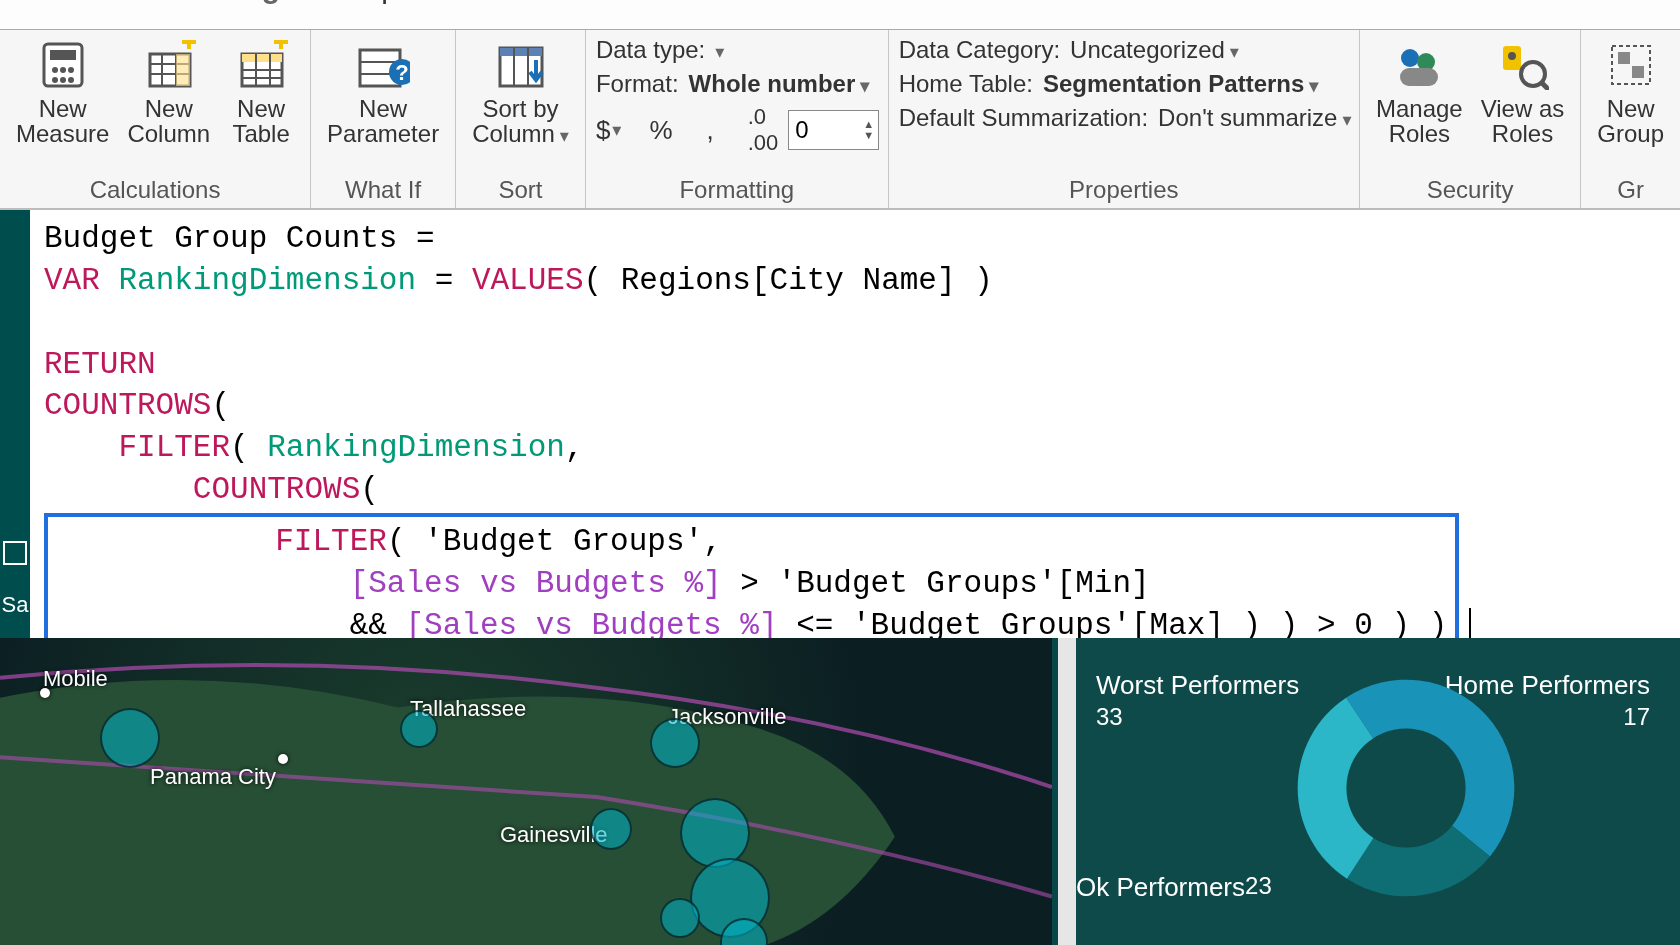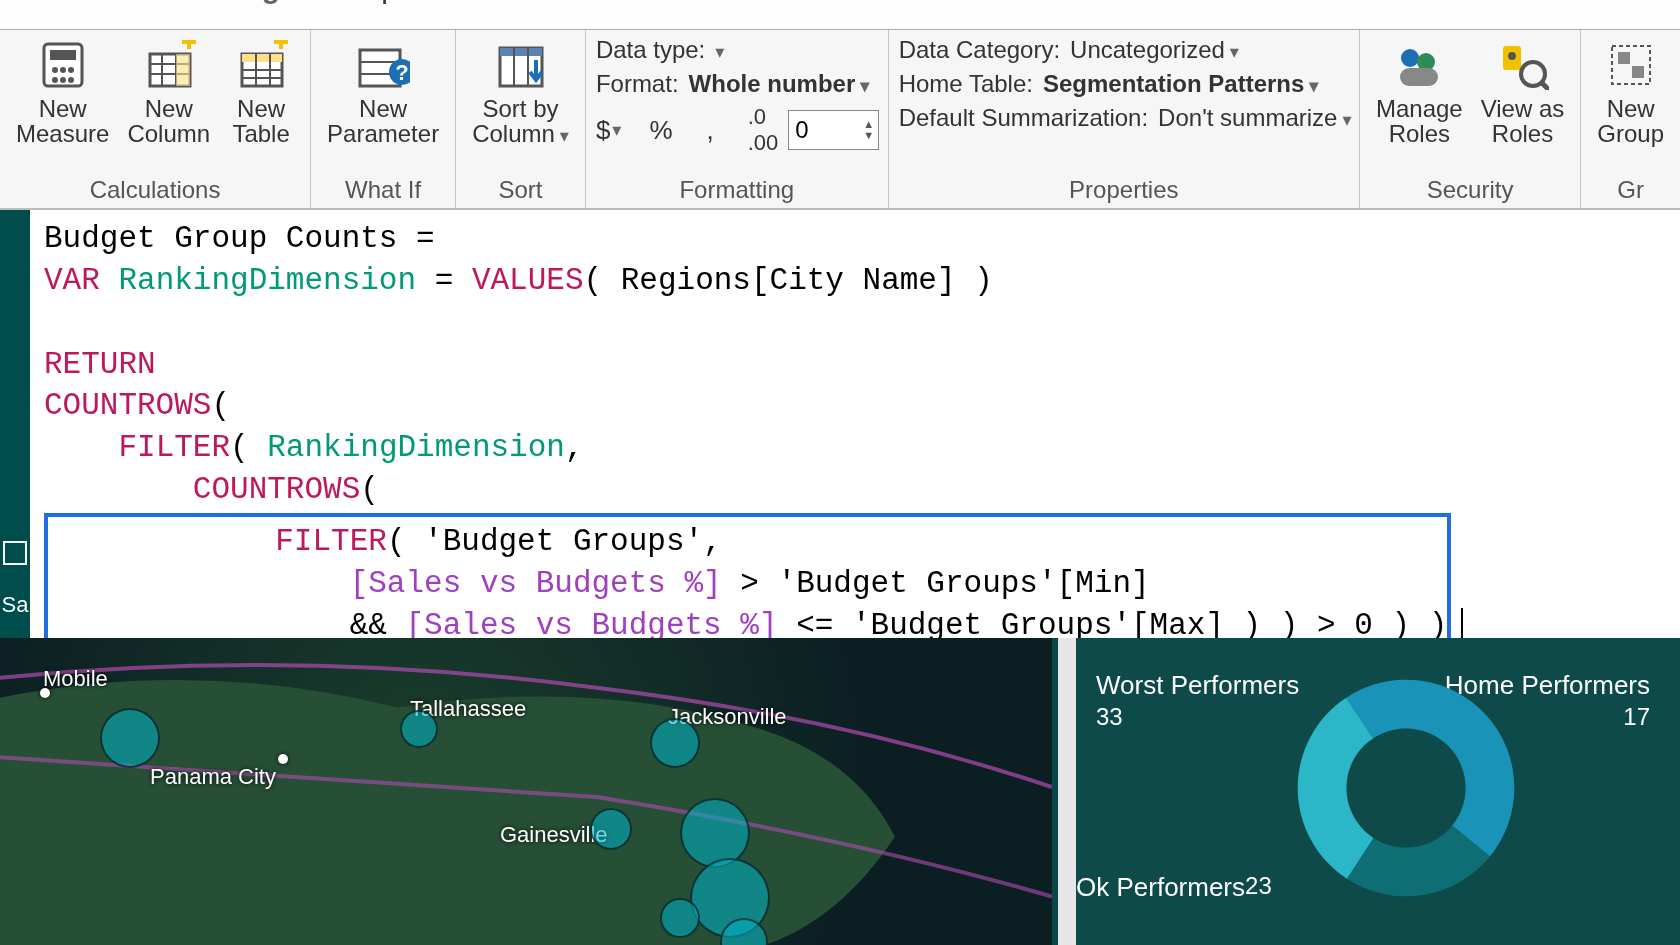--- a/index.html
+++ b/index.html
@@ -24,21 +24,21 @@
   .numbox .spin { display:flex; flex-direction:column; font-size:11px; line-height:1; color:#555; padding:0 4px;}
   .sym { font-size:26px; color:#333; display:inline-flex; align-items:center; gap:2px;}
   
   .leftrail { position:absolute; left:0; top:210px; width:30px; bottom:0; background:#004d4d; color:#fff; font-size:22px; text-align:center; padding-top:330px; overflow:hidden;}
   
   .formula-wrap { position:absolute; left:30px; right:0; top:210px; background:#fff; }
   .formula { background:#fff; border-bottom:2px solid #999; padding:8px 14px 10px 14px; font-family: Consolas, "Courier New", monospace; font-size:31px; line-height:1.35; color:#000; white-space:pre; }
   .kw  { color:#be185d; }   
   .id  { color:#009a78; }   
   .meas{ color:#a03fc0; }   
-  .highlight-box { border:4px solid #1f6fe0; display:inline-block; padding:4px 0 4px 4px; margin-top:2px;}
+  .highlight-box { border:4px solid #1f6fe0; display:inline-block; padding:4px 8px 4px 4px; margin-top:2px;}
   .caret { display:inline-block; width:2px; height:34px; background:#000; vertical-align:middle; margin-left:10px;}
   
   .legend { background:#093b3b; color:#fff; height:16px;}
   
   .bottom { position:absolute; left:0; right:0; top:638px; bottom:0; display:flex; }
   .map { flex:0 0 1058px; background: radial-gradient(circle at 40% 40%, #1a3d2d 0%, #0b1e22 70%); position:relative; overflow:hidden; border-right:6px solid #084747;}
   .map .land { position:absolute; inset:0; }
   .city-label { position:absolute; color:#fff; font-size:22px; text-shadow:0 0 4px #000; }
   .city-dot   { position:absolute; width:10px; height:10px; border-radius:50%; background:#fff; box-shadow:0 0 4px #000;}
   .bubble     { position:absolute; border-radius:50%; background:rgba(0,180,200,.55); border:2px solid rgba(0,0,0,.6);}

